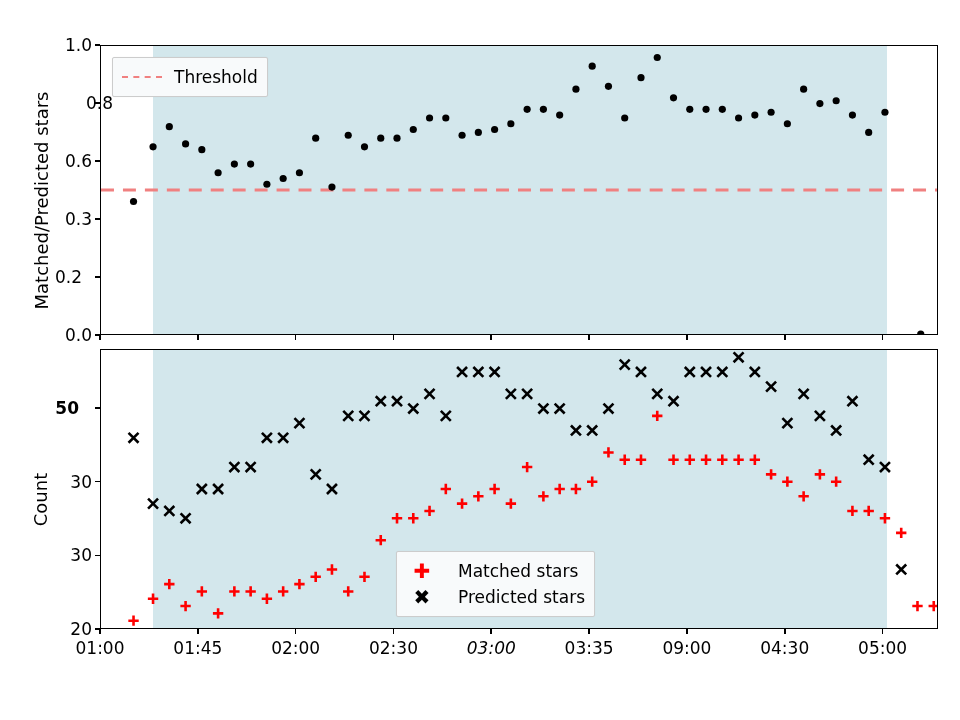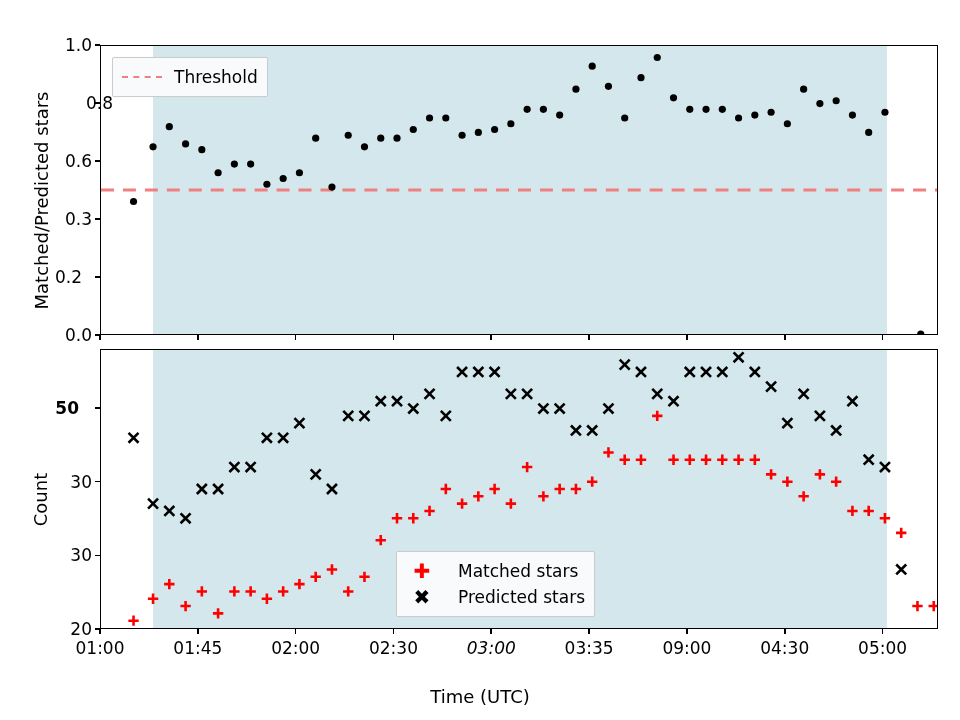--- a/index.html
+++ b/index.html
@@ -401,15 +401,14 @@
       <div class="tick-v" style="left:588.3050583657589px;top:629px;"></div>
       <div class="ticklabel x" style="left:589.1050583657589px;top:638px;">03:35</div>
       <div class="tick-v" style="left:686.1260700389105px;top:629px;"></div>
       <div class="ticklabel x" style="left:686.9260700389104px;top:638px;">09:00</div>
       <div class="tick-v" style="left:783.9470817120623px;top:629px;"></div>
       <div class="ticklabel x" style="left:784.7470817120623px;top:638px;">04:30</div>
       <div class="tick-v" style="left:881.7680933852141px;top:629px;"></div>
       <div class="ticklabel x" style="left:882.5680933852141px;top:638px;">05:00</div>
     </div>
 
-  <div class="axis-label" id="xlabel">Time (UTC)</div>
 
 </div>
 
 </body></html>

